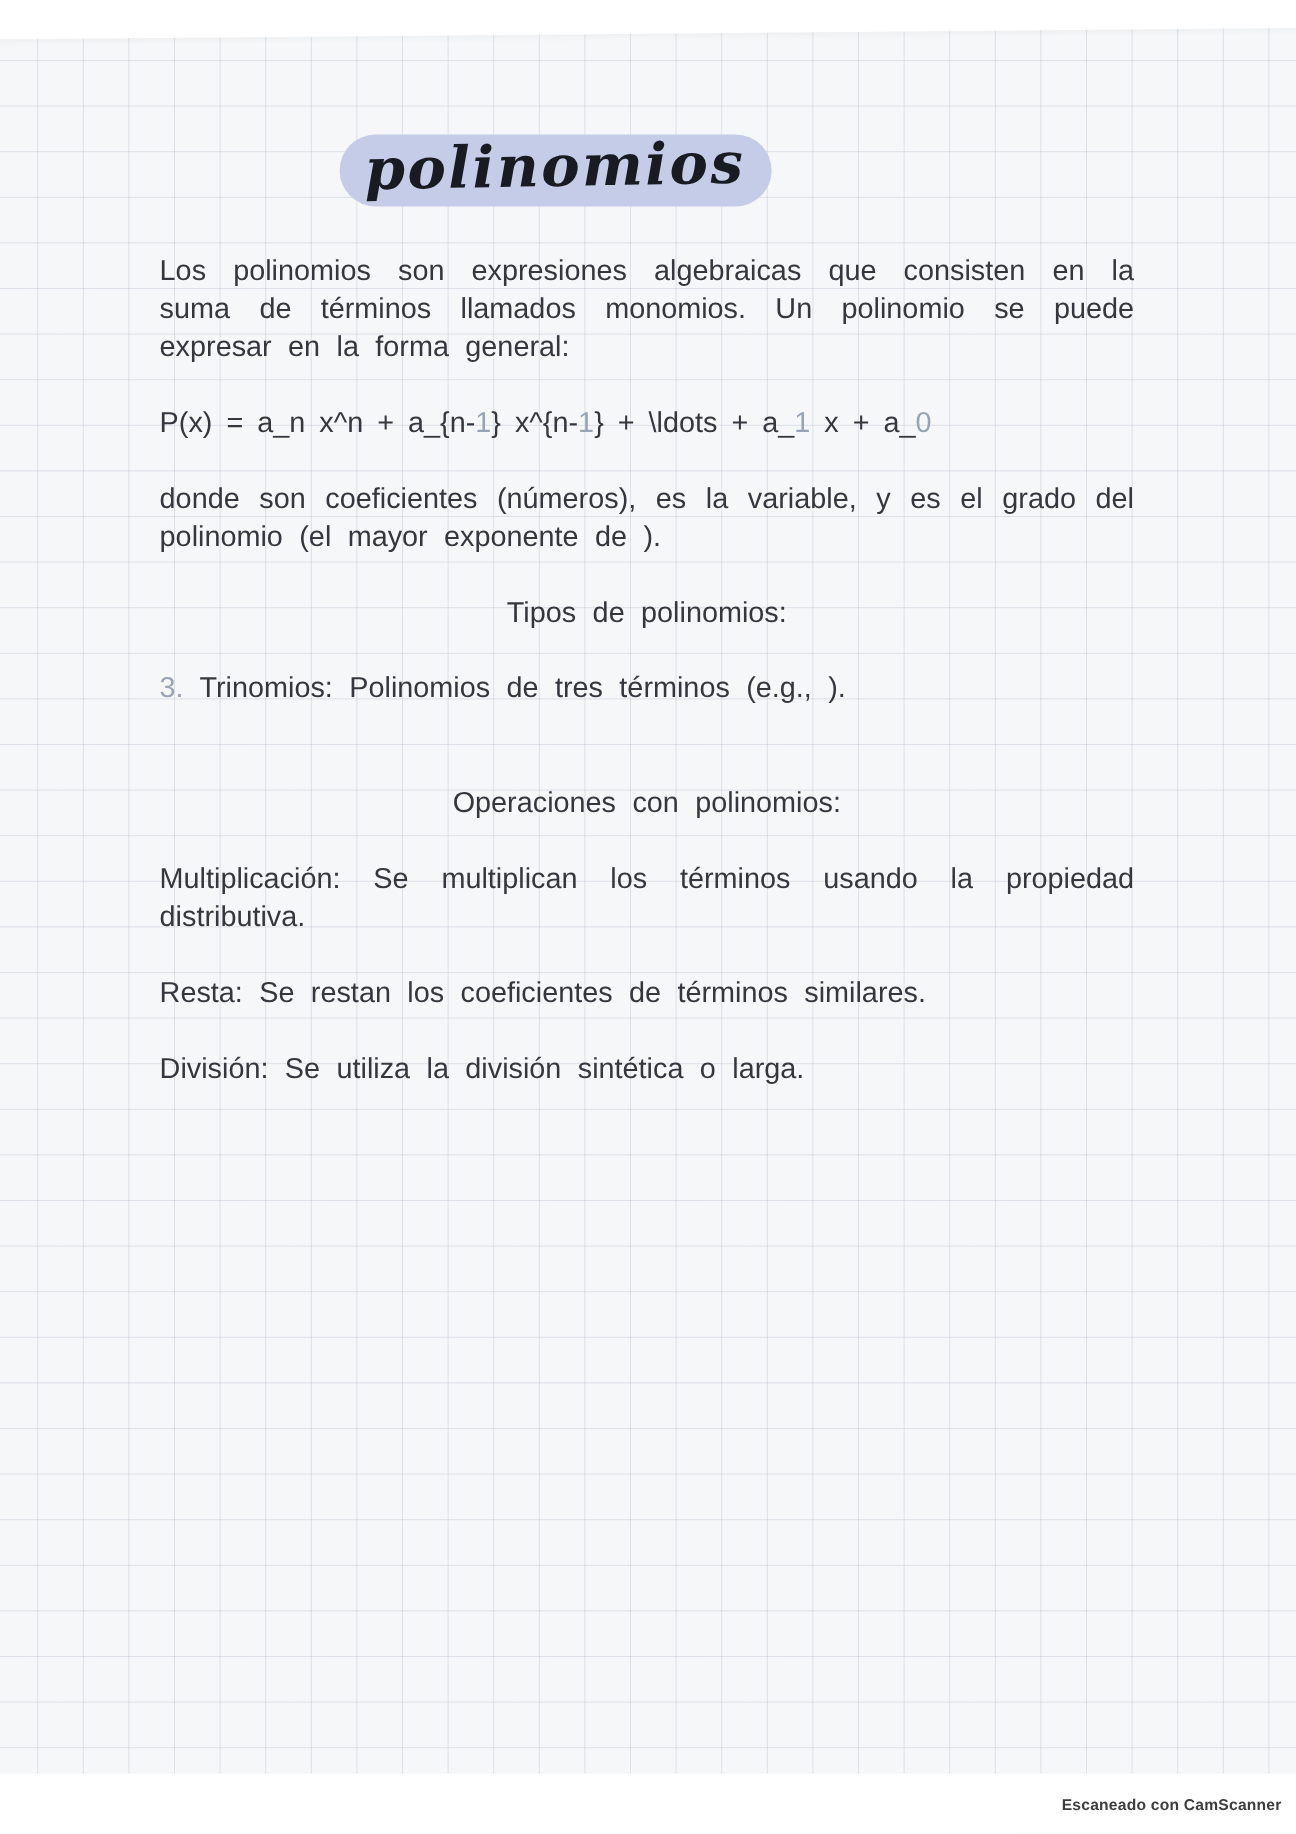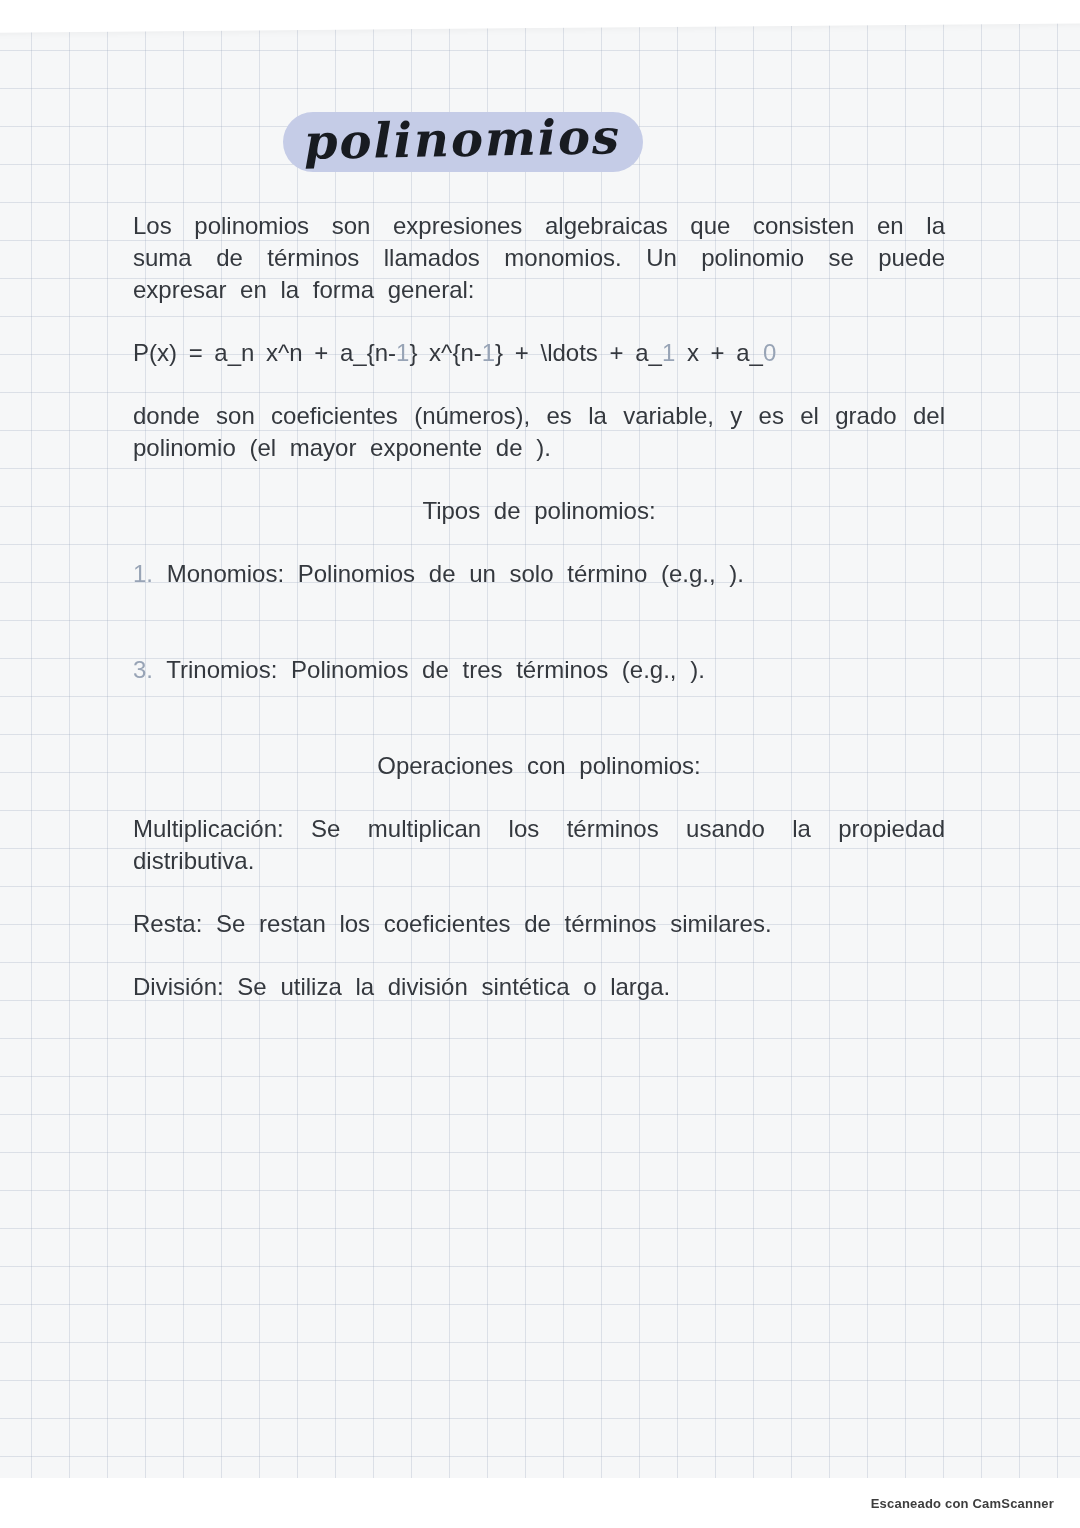--- a/index.html
+++ b/index.html
@@ -52,21 +52,21 @@
   .heading { margin:0 0 31px 0; text-align:center; }
   .list-item { margin:0 0 64px 0; text-align:left; }
   .list-item:last-of-type { margin-bottom:97px; }
   .light-num { color:#98a4b6; }
   .op-para { margin:0 0 31px 0; }
   .footer-bar {
     position:absolute; left:0; bottom:0;
     width:100%; height:50px;
     background:#ffffff;
     display:flex; align-items:center; justify-content:flex-end;
-    box-sizing:border-box; padding-right:26px;
+    box-sizing:border-box; padding-right:12px;
   }
   .footer-text {
     font-size:13px; font-weight:bold; color:#3d3d3d;
     letter-spacing:0.2px;
   }
 </style>
 </head>
 <body>
 
 <div class="grid-layer"></div>
@@ -79,24 +79,20 @@
 <div class="content">
   <p class="para">Los polinomios son expresiones algebraicas que consisten en la suma de términos llamados monomios. Un polinomio se puede expresar en la forma general:</p>
 
   <p class="formula"><span>P(x) = a_n x^n + a_{n-</span><span class="light-num">1</span><span>} x^{n-</span><span class="light-num">1</span><span>} + \ldots + a_</span><span class="light-num">1</span><span> x + a_</span><span class="light-num">0</span></p>
 
   <p class="para">donde  son coeficientes (números),  es la variable, y  es el grado del polinomio (el mayor exponente de ).</p>
 
   <p class="heading">Tipos de polinomios:</p>
 
   <p class="list-item">
-    <span class="light-num">1.</span>
-    <span>Monomios: Polinomios de un solo término (e.g., ).</span>
-  </p>
-  <p class="list-item">
     <span class="light-num">3.</span>
     <span>Trinomios: Polinomios de tres términos (e.g., ).</span>
   </p>
 
   <p class="heading">Operaciones con polinomios:</p>
 
   <p class="op-para">Multiplicación: Se multiplican los términos usando la propiedad distributiva.</p>
   <p class="op-para">Resta: Se restan los coeficientes de términos similares.</p>
   <p class="op-para">División: Se utiliza la división sintética o larga.</p>
 </div>

